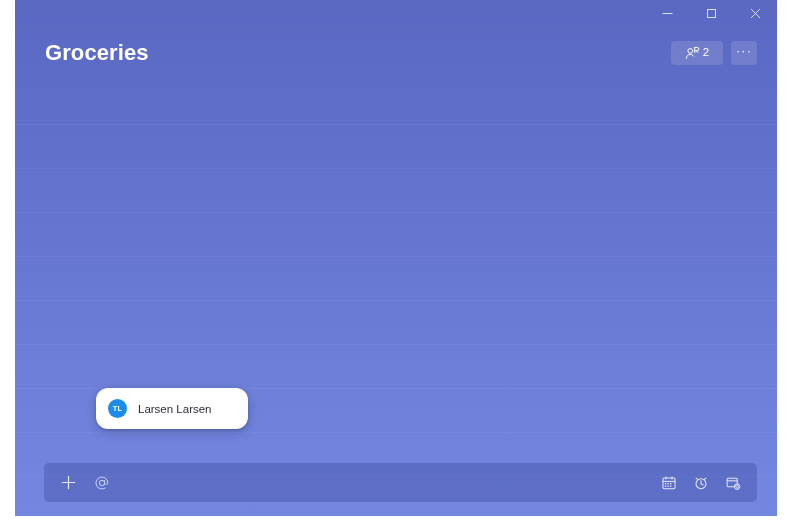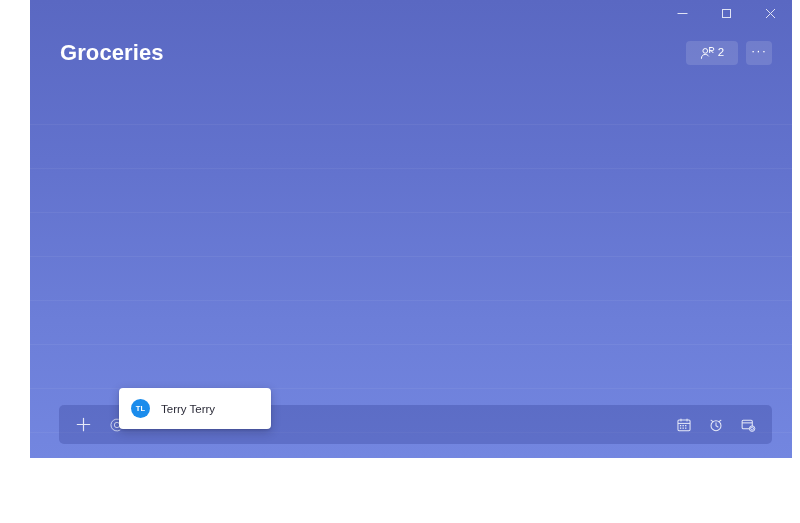--- a/index.html
+++ b/index.html
@@ -12,24 +12,24 @@
     width: 800px;
     height: 523px;
     overflow: hidden;
     font-family: "Liberation Sans", sans-serif;
     -webkit-font-smoothing: antialiased;
   }
 
   
   .window {
     position: absolute;
-    left: 30px;
+    left: 15px;
     top: 0px;
     width: 762px;
-    height: 458px;
+    height: 516px;
     background: linear-gradient(to bottom, #5a68c2 0%, #6272cd 35%, #6c7ed8 70%, #7386e0 100%);
     overflow: hidden;
     text-align: right;
   }
 
   
   .rows {
     position: absolute;
     left: 0;
     top: 80px;
@@ -128,25 +128,24 @@
     transform: translateY(-3px);
   }
 
   
   .popup {
     position: absolute;
     left: 81px;
     top: 388px;
     width: 152px;
     background: #ffffff;
-    border-radius: 4px;
+    border-radius: 12px;
     box-shadow: 0 3px 10px rgba(25,28,60,0.28), 0 1px 2px rgba(25,28,60,0.18);
     padding: 6px 0;
     z-index: 20;
-    margin-left: 8px;
   }
   .popup-item {
     height: 29px;
     display: flex;
     align-items: center;
     padding: 0 12px;
     cursor: default;
   }
   .avatar {
     width: 19px;
@@ -258,21 +257,21 @@
         <span class="dots">···</span>
       </div>
 
     </div>
   </div>
 
   <div class="popup">
 
     <div class="popup-item">
       <div class="avatar" style="background: rgb(26, 140, 236);">TL</div>
-      <div class="popup-name">Terry Terry</div>
+      <div class="popup-name">Larsen Larsen</div>
     </div>
 
 
   </div>
 
   <div class="toolbar">
 
     <div class="tool-left">
       <div class="tbtn" title="Add item">
         <svg width="17" height="17" viewBox="0 0 18 18" aria-hidden="true">

